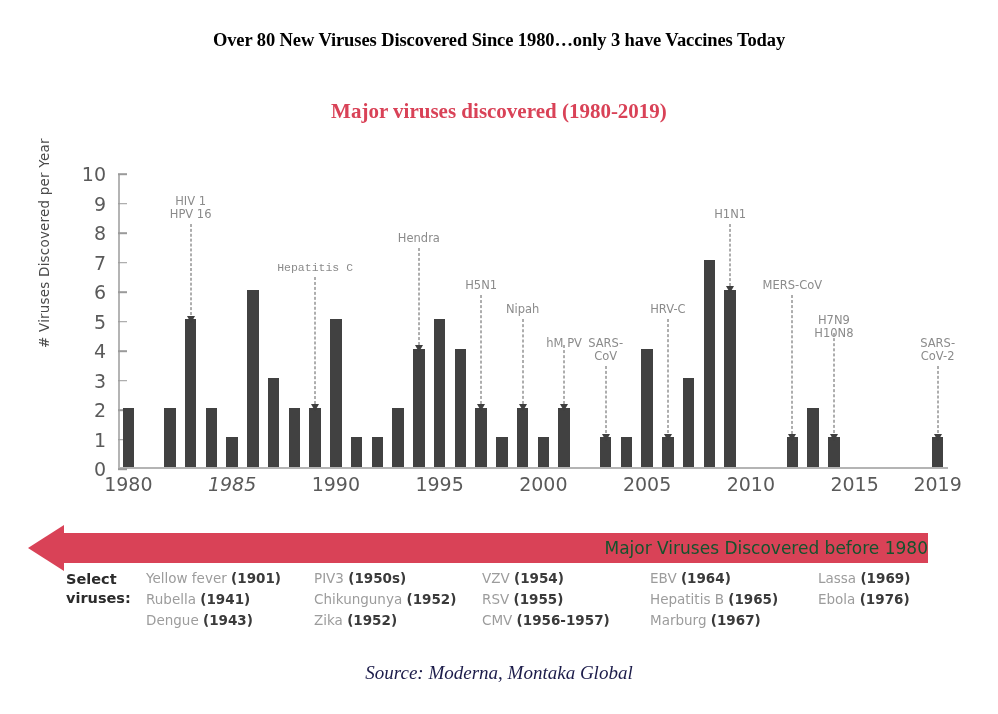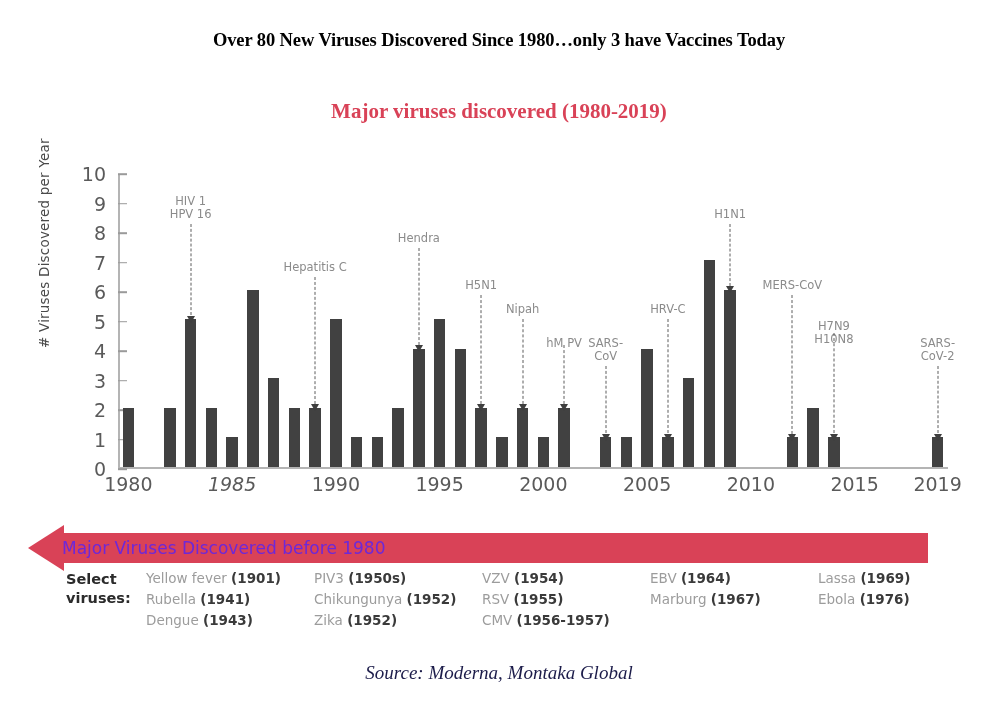--- a/index.html
+++ b/index.html
@@ -50,21 +50,21 @@
     border-left:4.5px solid transparent;border-right:4.5px solid transparent;
     border-top:7px solid #3f3f3f;}
 
   
   #banner-wrap{position:absolute;left:0;top:525px;width:998px;height:48px;}
   #banner-bar{position:absolute;left:62px;top:8px;width:866px;height:30px;background:#d94257;}
   #banner-head{position:absolute;left:28px;top:0px;width:0;height:0;
     border-top:23px solid transparent;border-bottom:23px solid transparent;
     border-right:36px solid #d94257;}
   #banner-text{position:absolute;left:62px;top:8px;width:866px;height:42px;
-    line-height:30px;text-align:left;color:#6d28d9;font-size:17px;
+    line-height:30px;text-align:right;color:#14532d;font-size:17px;
     font-family:"DejaVu Sans",sans-serif;}
 
   
   #select-label{position:absolute;left:66px;top:570px;width:80px;
     font-size:14.5px;font-weight:bold;color:#2b2b2b;line-height:19px;
     font-family:"DejaVu Sans",sans-serif;}
   #virus-cols{position:absolute;left:146px;top:568px;width:840px;display:flex;}
   .vcol{width:168px;}
   .vitem{font-size:13.5px;line-height:21px;color:#9c9c9c;white-space:nowrap;
     font-family:"DejaVu Sans",sans-serif;}
@@ -145,21 +145,21 @@
         <div class="bar" title="2014: 1" style="left: 710.065px; width: 11.62px; height: 29.5px;"></div>
         <div class="bar" title="2019: 1" style="left: 813.815px; width: 11.62px; height: 29.5px;"></div>
       </div>
     <div id="annotations">
         <div class="ann-text" style="left: 72.625px; top: 21.2px;">
           <div>HIV 1</div>
           <div>HPV 16</div>
         </div>
         <div class="ann-line" style="left: 72.625px; top: 50.2px; height: 91.3px;"></div>
         <div class="ann-head" style="left: 72.625px; top: 141.5px;"></div>
-        <div class="ann-text" style="left: 197.125px; top: 87.3px;">
+        <div class="ann-text" style="left: 197.125px; top: 87.3px; font-family: Liberation Mono, monospace;">
           <div>Hepatitis C</div>
         </div>
         <div class="ann-line" style="left: 197.125px; top: 103.3px; height: 126.7px;"></div>
         <div class="ann-head" style="left: 197.125px; top: 230px;"></div>
         <div class="ann-text" style="left: 300.875px; top: 57.8px;">
           <div>Hendra</div>
         </div>
         <div class="ann-line" style="left: 300.875px; top: 73.8px; height: 97.2px;"></div>
         <div class="ann-head" style="left: 300.875px; top: 171px;"></div>
         <div class="ann-text" style="left: 363.125px; top: 105px;">
@@ -191,21 +191,21 @@
         <div class="ann-text" style="left: 612.125px; top: 34.2px;">
           <div>H1N1</div>
         </div>
         <div class="ann-line" style="left: 612.125px; top: 50.2px; height: 61.8px;"></div>
         <div class="ann-head" style="left: 612.125px; top: 112px;"></div>
         <div class="ann-text" style="left: 674.375px; top: 105px;">
           <div>MERS-CoV</div>
         </div>
         <div class="ann-line" style="left: 674.375px; top: 121px; height: 138.5px;"></div>
         <div class="ann-head" style="left: 674.375px; top: 259.5px;"></div>
-        <div class="ann-text" style="left: 715.875px; top: 146px; text-align: center;">
+        <div class="ann-text" style="left: 715.875px; top: 140px; text-align: center;">
           <div>H7N9</div>
           <div>H10N8</div>
         </div>
         <div class="ann-line" style="left: 715.875px; top: 159.35px; height: 100.15px;"></div>
         <div class="ann-head" style="left: 715.875px; top: 259.5px;"></div>
         <div class="ann-text" style="left: 819.625px; top: 162.8px;">
           <div>SARS-</div>
           <div>CoV-2</div>
         </div>
         <div class="ann-line" style="left: 819.625px; top: 191.8px; height: 67.7px;"></div>
@@ -246,20 +246,21 @@
       <div class="vitem"><span>Chikungunya </span><b>(1952)</b></div>
       <div class="vitem"><span>Zika </span><b>(1952)</b></div>
     </div>
     <div class="vcol">
       <div class="vitem"><span>VZV </span><b>(1954)</b></div>
       <div class="vitem"><span>RSV </span><b>(1955)</b></div>
       <div class="vitem"><span>CMV </span><b>(1956-1957)</b></div>
     </div>
     <div class="vcol">
       <div class="vitem"><span>EBV </span><b>(1964)</b></div>
+      <div class="vitem"><span>Hepatitis B </span><b>(1965)</b></div>
       <div class="vitem"><span>Marburg </span><b>(1967)</b></div>
     </div>
     <div class="vcol">
       <div class="vitem"><span>Lassa </span><b>(1969)</b></div>
       <div class="vitem"><span>Ebola </span><b>(1976)</b></div>
     </div>
   </div>
 
 <div id="source">Source: Moderna, Montaka Global</div>
 

